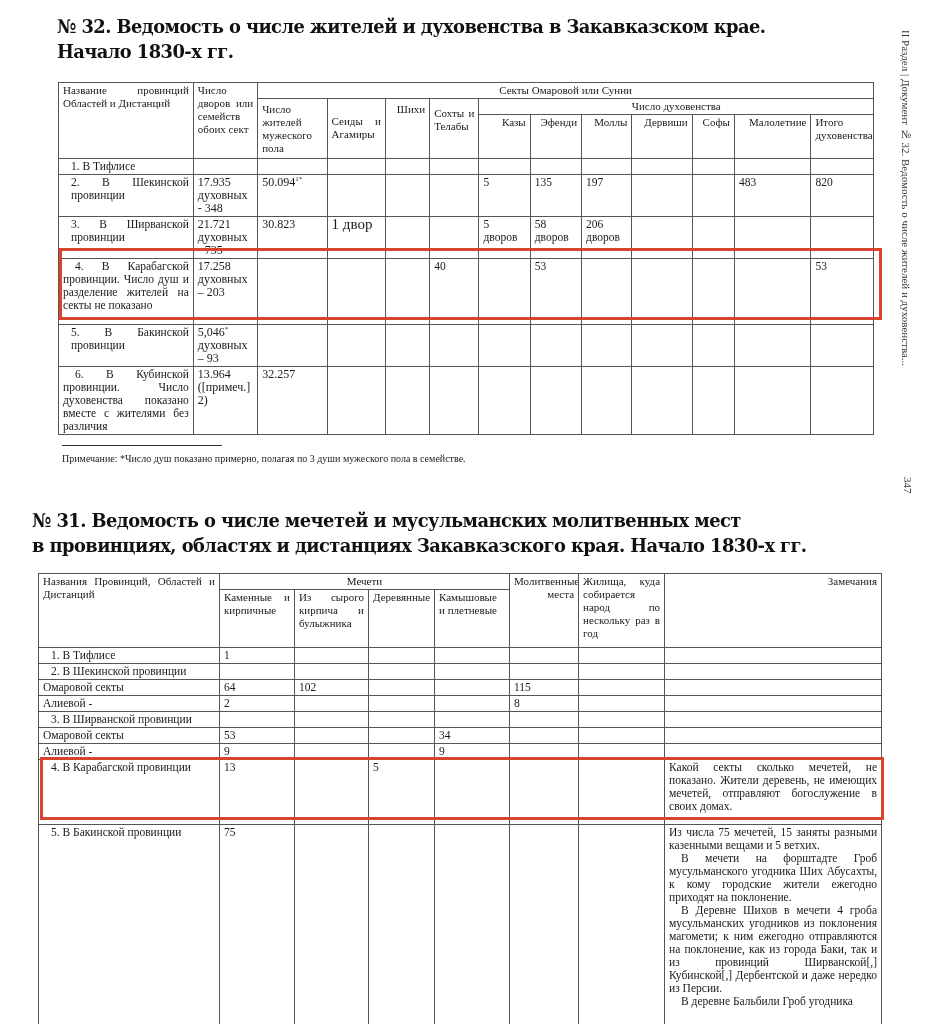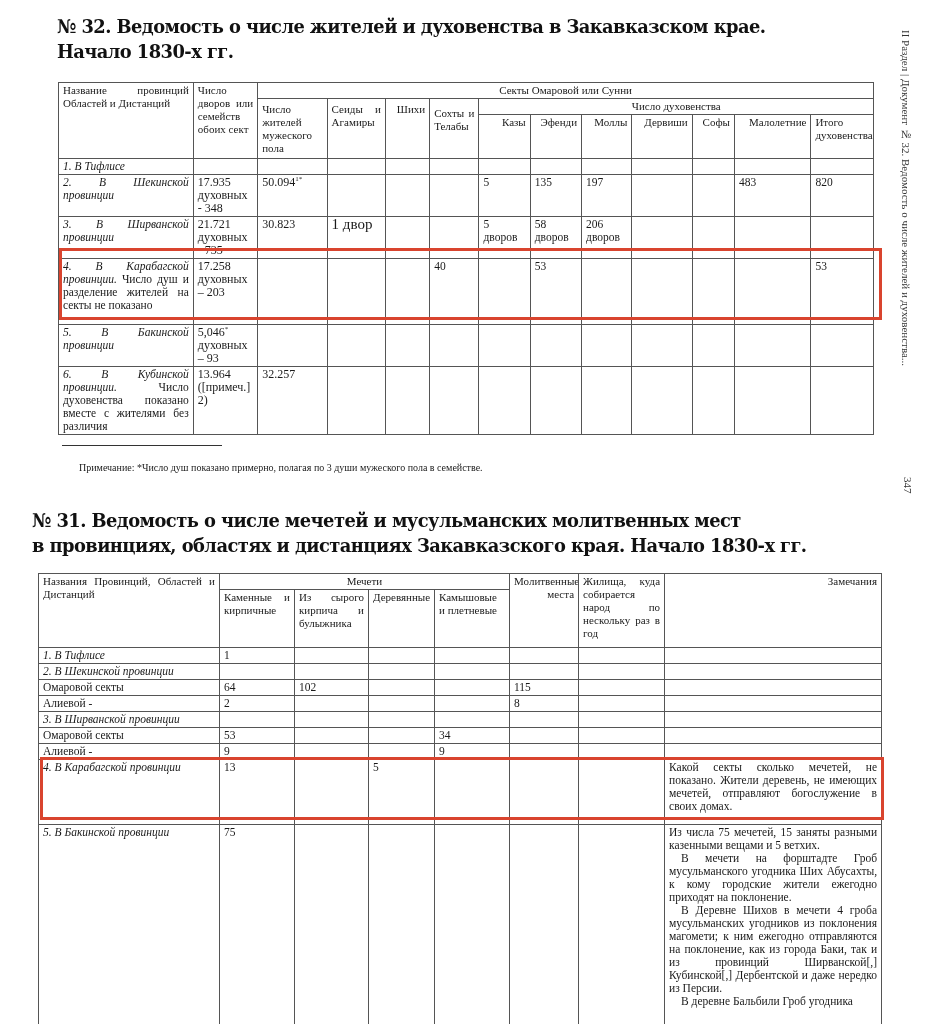--- a/index.html
+++ b/index.html
@@ -4,29 +4,29 @@
 <style>
   html,body{margin:0;padding:0;background:#ffffff;}
   body{width:933px;height:1024px;position:relative;overflow:hidden;font-family:"Liberation Serif",serif;color:#1a1a1a;}
   .title{position:absolute;font-family:"DejaVu Serif","Liberation Serif",serif;font-weight:bold;color:#111;letter-spacing:-0.6px;}
   #t32{left:57px;top:14px;width:800px;font-size:19px;line-height:25px;transform:scaleX(0.94);transform-origin:left top;}
   #t31{left:32px;top:508px;width:880px;font-size:19px;line-height:25px;transform:scaleX(0.94);transform-origin:left top;}
   table{border-collapse:collapse;position:absolute;table-layout:fixed;font-size:11.5px;line-height:13px;}
   td,th{border:1px solid #555;vertical-align:top;padding:1px 4px;font-weight:normal;text-align:left;overflow:hidden;}
   th{font-size:11px;text-align:right;}
   .just{text-align:justify;}
-  .it{font-style:italic;}
+  .it{padding-left:12px;}
   .ctr{text-align:center;}
   #tbl32{left:58px;top:82px;width:816px;}
   #tbl31{left:38px;top:573px;width:843px;}
   .hl{position:absolute;border:3px solid #d9442e;pointer-events:none;}
   #hl32{left:59px;top:248px;width:817px;height:66px;}
   #hl31{left:40px;top:757px;width:838px;height:57px;}
   #fn-line{position:absolute;left:62px;top:445px;width:160px;height:1px;background:#333;}
-  #fn{position:absolute;left:79px;top:453px;font-size:10px;line-height:12px;width:780px;margin-top:9px;}
+  #fn{position:absolute;left:62px;top:453px;font-size:10px;line-height:12px;width:780px;}
   #side-running{position:absolute;left:900px;top:30px;writing-mode:vertical-rl;font-size:11px;color:#333;white-space:nowrap;}
   #side-page{position:absolute;left:902px;top:477px;writing-mode:vertical-rl;font-size:11px;color:#333;}
   sup{font-size:7px;line-height:0;}
 </style>
 </head>
 <body>
 
 <div class="title" id="t32">
   <div>№ 32. Ведомость о числе жителей и духовенства в Закавказском крае.</div>
   <div>Начало 1830-х гг.</div>
@@ -49,21 +49,21 @@
       <col style="width:62px">
   </colgroup>
   <tbody>
       <tr style="height:12px">
     <th rowspan="3" class="just">Название провинций Областей и Дистанций</th>
     <th rowspan="3" class="just">Число дворов или семейств обоих сект</th>
     <th colspan="11" class="ctr">Секты Омаровой или Сунни</th>
   </tr>
   <tr style="height:12px">
     <th rowspan="2" class="just" style="padding-top:4px">Число жителей мужеского пола</th>
-    <th rowspan="2" class="just" style="padding-top:4px">Сеиды и Агамиры</th>
+    <th rowspan="2" class="just" style="padding-top:16px">Сеиды и Агамиры</th>
     <th rowspan="2" style="padding-top:4px">Шихи</th>
     <th rowspan="2" class="just" style="padding-top:8px">Сохты и Телабы</th>
     <th colspan="7" class="ctr">Число духовенства</th>
   </tr>
   <tr style="height:44px">
     <th>Казы</th>
     <th>Эфенди</th>
     <th>Моллы</th>
     <th>Дервиши</th>
     <th>Софы</th>

